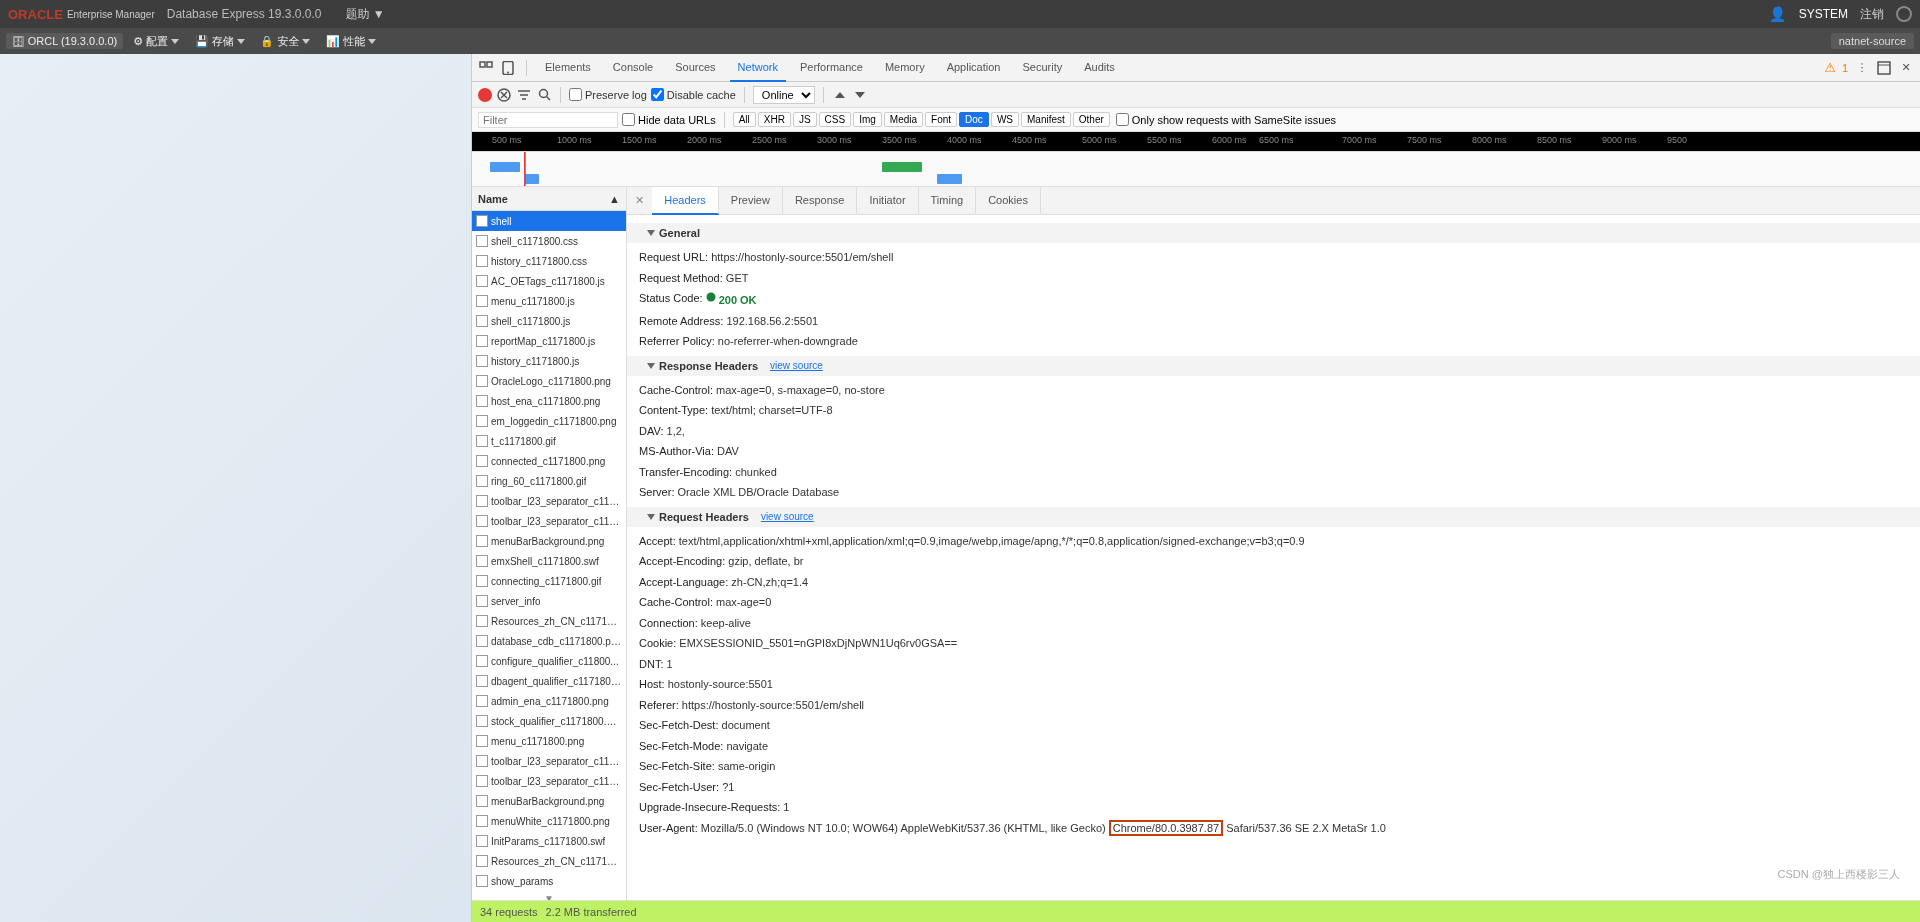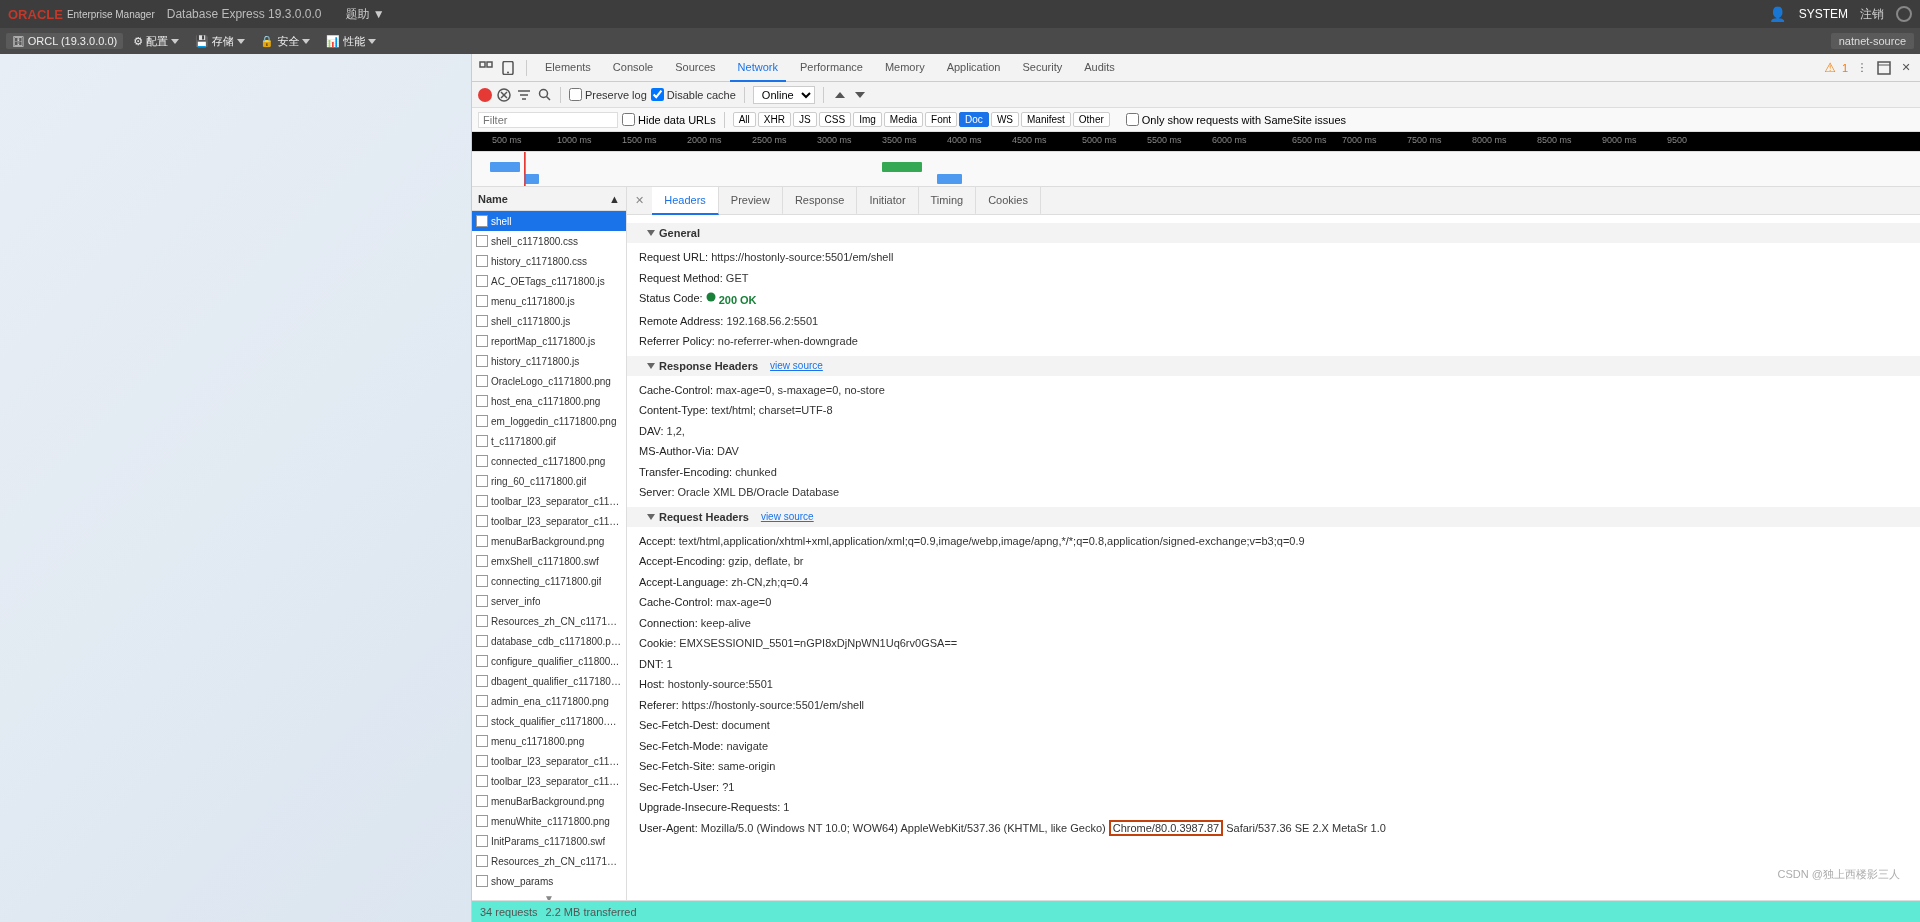--- a/index.html
+++ b/index.html
@@ -246,21 +246,21 @@
 
     .highlight-box {
       background: #fff;
       border: 2px solid #c2410c;
       padding: 0 2px;
       display: inline;
     }
 
     
     #status-bar {
-      background: #5eead4;
+      background: #bef264;
       border-top: 1px solid #ddd;
       height: 22px;
       display: flex;
       align-items: center;
       padding: 0 8px;
       font-size: 11px;
       color: #555;
       gap: 8px;
     }
 
@@ -468,41 +468,41 @@
           <button class="filter-btn">JS</button>
           <button class="filter-btn">CSS</button>
           <button class="filter-btn">Img</button>
           <button class="filter-btn">Media</button>
           <button class="filter-btn">Font</button>
           <button class="filter-btn active">Doc</button>
           <button class="filter-btn">WS</button>
           <button class="filter-btn">Manifest</button>
           <button class="filter-btn">Other</button>
         </div>
-        <label class="hide-data" style="margin-left:12px;">
+        <label class="hide-data" style="margin-left:2px;">
           <input type="checkbox" style="">
           <span>Only show requests with SameSite issues</span>
         </label>
       </div>
 
       <div id="timeline-bar">
         <div class="timeline-ruler" style="position:relative;height:20px;">
           <span class="timeline-tick" style="left:20px;">500 ms</span>
           <span class="timeline-tick" style="left:85px;">1000 ms</span>
           <span class="timeline-tick" style="left:150px;">1500 ms</span>
           <span class="timeline-tick" style="left:215px;">2000 ms</span>
           <span class="timeline-tick" style="left:280px;">2500 ms</span>
           <span class="timeline-tick" style="left:345px;">3000 ms</span>
           <span class="timeline-tick" style="left:410px;">3500 ms</span>
           <span class="timeline-tick" style="left:475px;">4000 ms</span>
           <span class="timeline-tick" style="left:540px;">4500 ms</span>
           <span class="timeline-tick" style="left:610px;">5000 ms</span>
           <span class="timeline-tick" style="left:675px;">5500 ms</span>
           <span class="timeline-tick" style="left:740px;">6000 ms</span>
-          <span class="timeline-tick" style="left:820px;">6500 ms</span>
+          <span class="timeline-tick" style="left:787px;">6500 ms</span>
           <span class="timeline-tick" style="left:870px;">7000 ms</span>
           <span class="timeline-tick" style="left:935px;">7500 ms</span>
           <span class="timeline-tick" style="left:1000px;">8000 ms</span>
           <span class="timeline-tick" style="left:1065px;">8500 ms</span>
           <span class="timeline-tick" style="left:1130px;">9000 ms</span>
           <span class="timeline-tick" style="left:1195px;">9500</span>
         </div>
 
         <div style="position:relative;height:35px;background:#f9f9f9;">
           <div class="timeline-vline" style="left:52px;"></div>
@@ -725,21 +725,21 @@
               </div>
 
             <div class="section-header">
               <span class="triangle-down-sm"></span>
               <span>Request Headers</span>
               <span class="link-blue" style="margin-left:8px;font-size:10px;font-weight:400;">view source</span>
             </div>
             <div class="section-content" id="request-headers-list">
             <div class="header-row"><span class="header-key">Accept:</span> <span class="header-val">text/html,application/xhtml+xml,application/xml;q=0.9,image/webp,image/apng,*/*;q=0.8,application/signed-exchange;v=b3;q=0.9</span></div>
                 <div class="header-row"><span class="header-key">Accept-Encoding:</span> <span class="header-val">gzip, deflate, br</span></div>
-                <div class="header-row"><span class="header-key">Accept-Language:</span> <span class="header-val">zh-CN,zh;q=0.4</span></div>
+                <div class="header-row"><span class="header-key">Accept-Language:</span> <span class="header-val">zh-CN,zh;q=1.4</span></div>
                 <div class="header-row"><span class="header-key">Cache-Control:</span> <span class="header-val">max-age=0</span></div>
                 <div class="header-row"><span class="header-key">Connection:</span> <span class="header-val">keep-alive</span></div>
                 <div class="header-row"><span class="header-key">Cookie:</span> <span class="header-val">EMXSESSIONID_5501=nGPI8xDjNpWN1Uq6rv0GSA==</span></div>
                 <div class="header-row"><span class="header-key">DNT:</span> <span class="header-val">1</span></div>
                 <div class="header-row"><span class="header-key">Host:</span> <span class="header-val">hostonly-source:5501</span></div>
                 <div class="header-row"><span class="header-key">Referer:</span> <span class="header-val">https://hostonly-source:5501/em/shell</span></div>
                 <div class="header-row"><span class="header-key">Sec-Fetch-Dest:</span> <span class="header-val">document</span></div>
                 <div class="header-row"><span class="header-key">Sec-Fetch-Mode:</span> <span class="header-val">navigate</span></div>
                 <div class="header-row"><span class="header-key">Sec-Fetch-Site:</span> <span class="header-val">same-origin</span></div>
                 <div class="header-row"><span class="header-key">Sec-Fetch-User:</span> <span class="header-val">?1</span></div>

